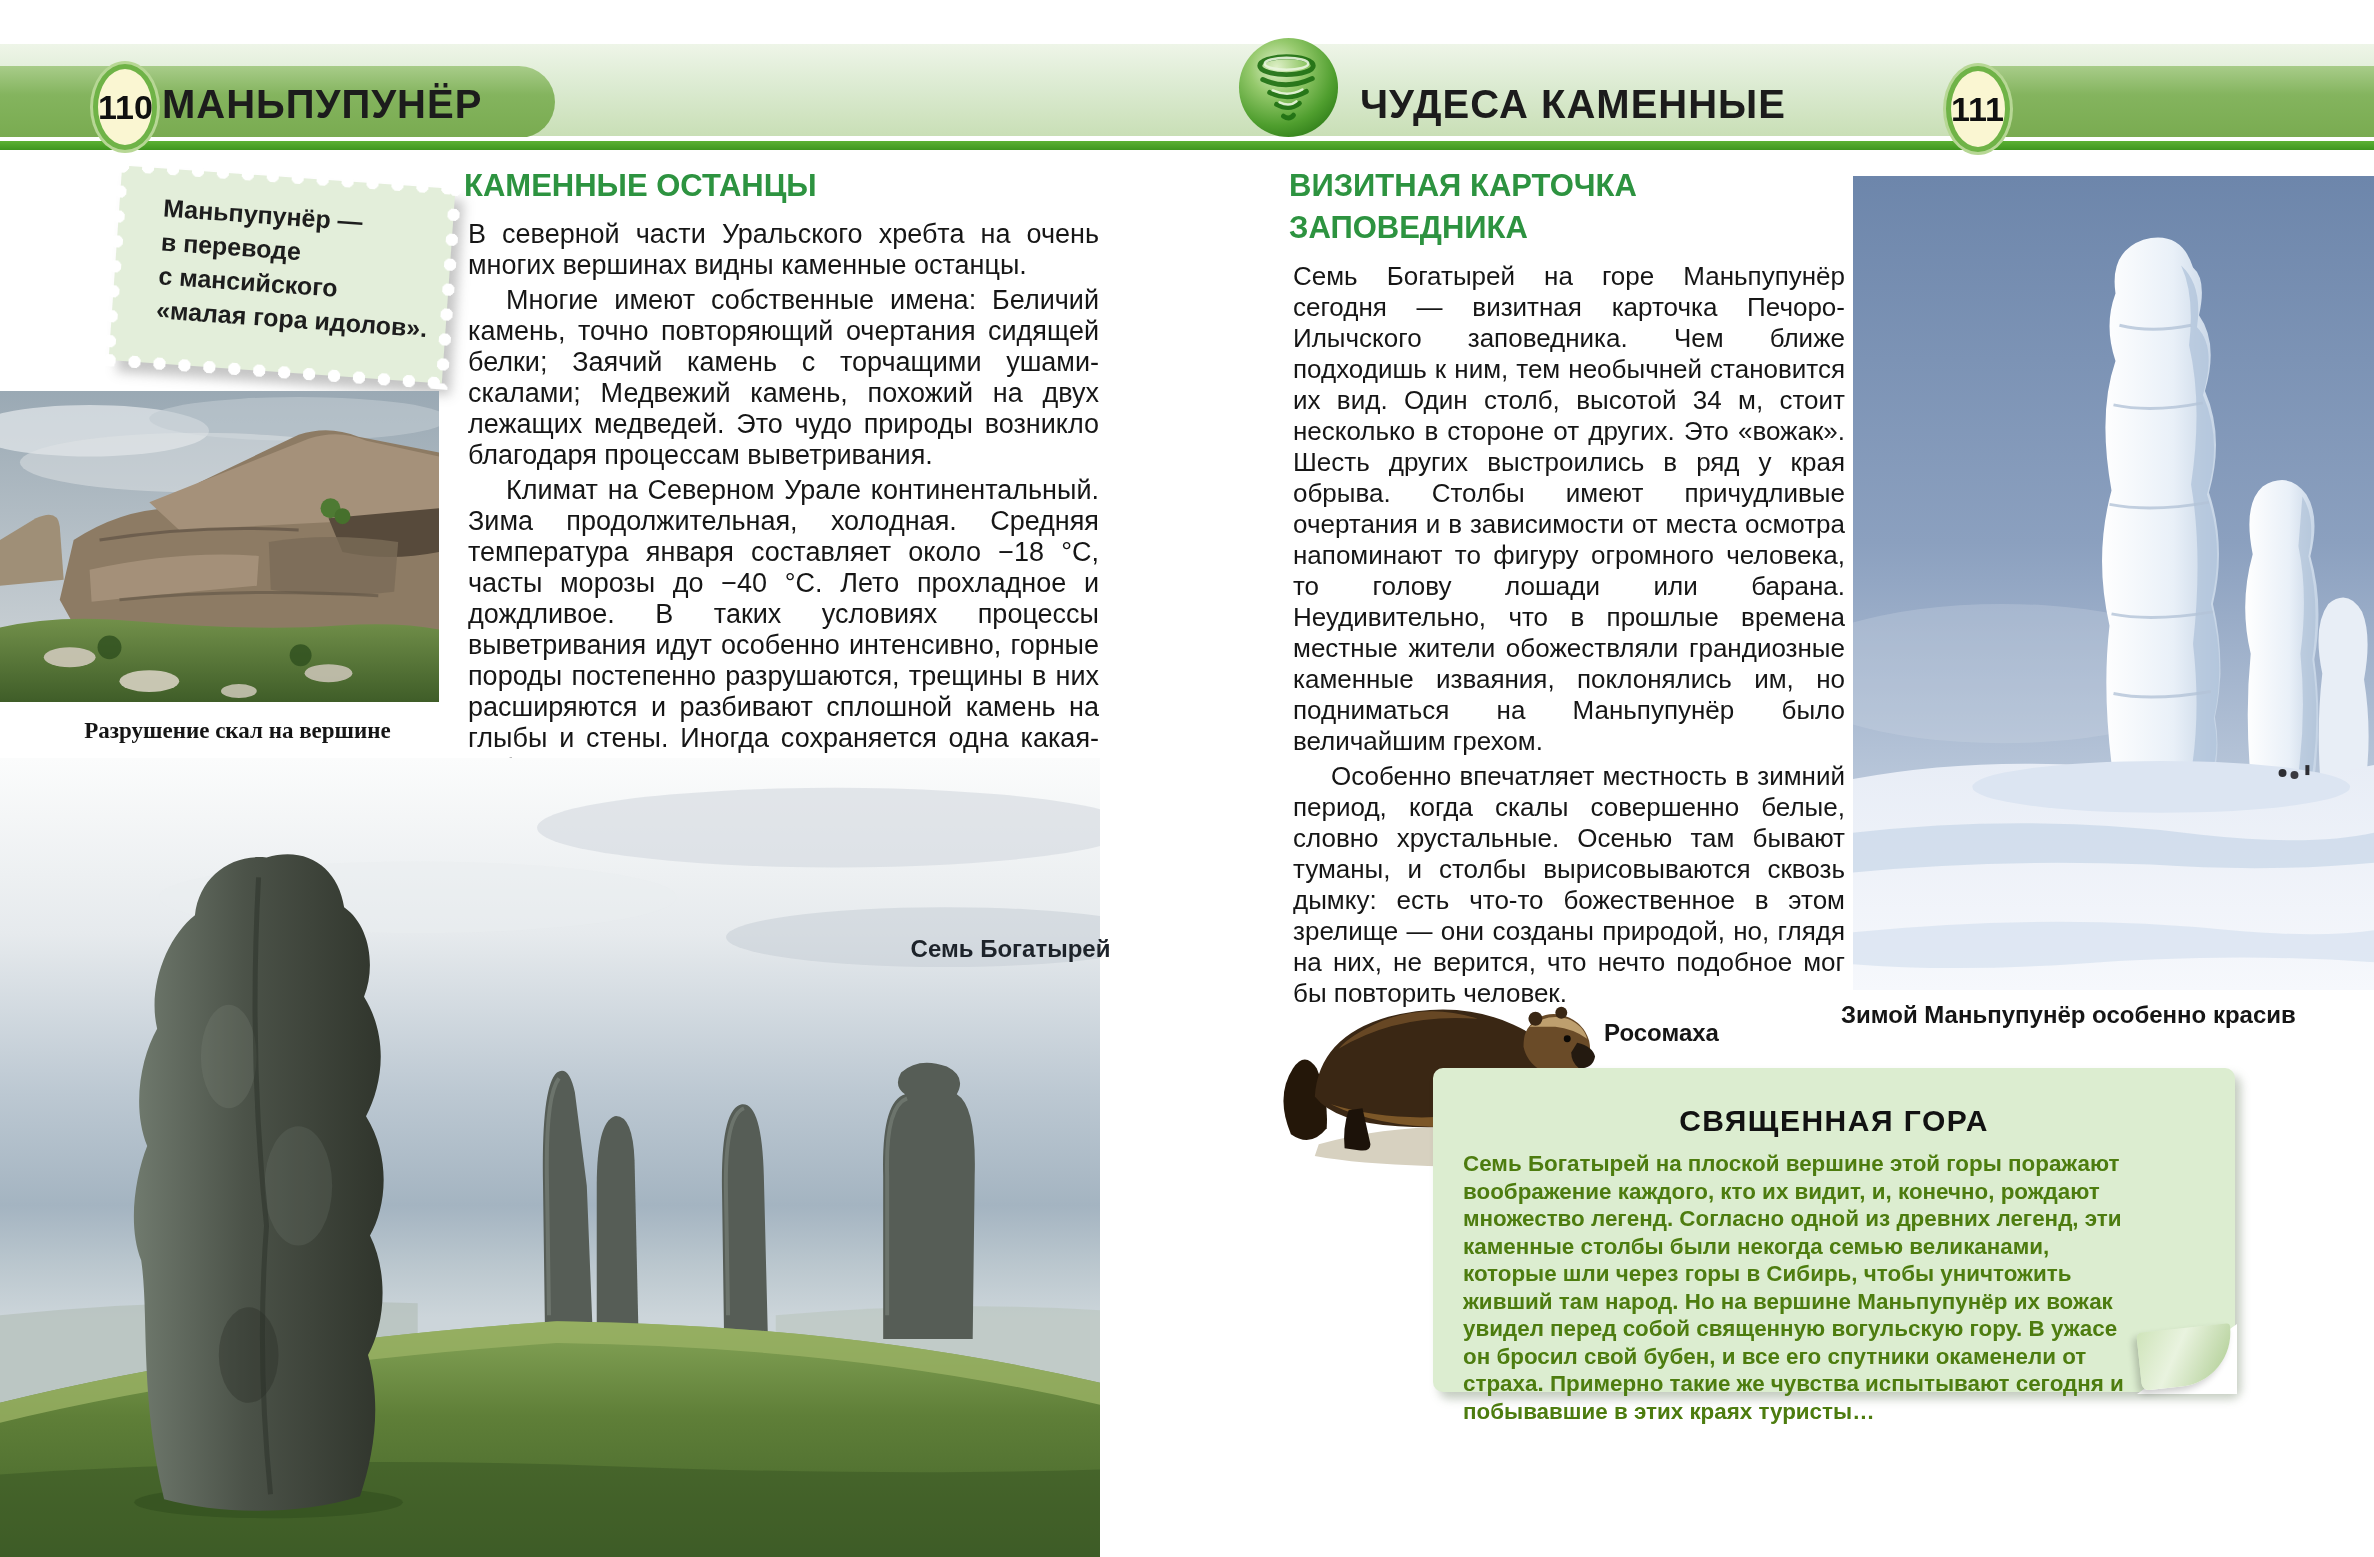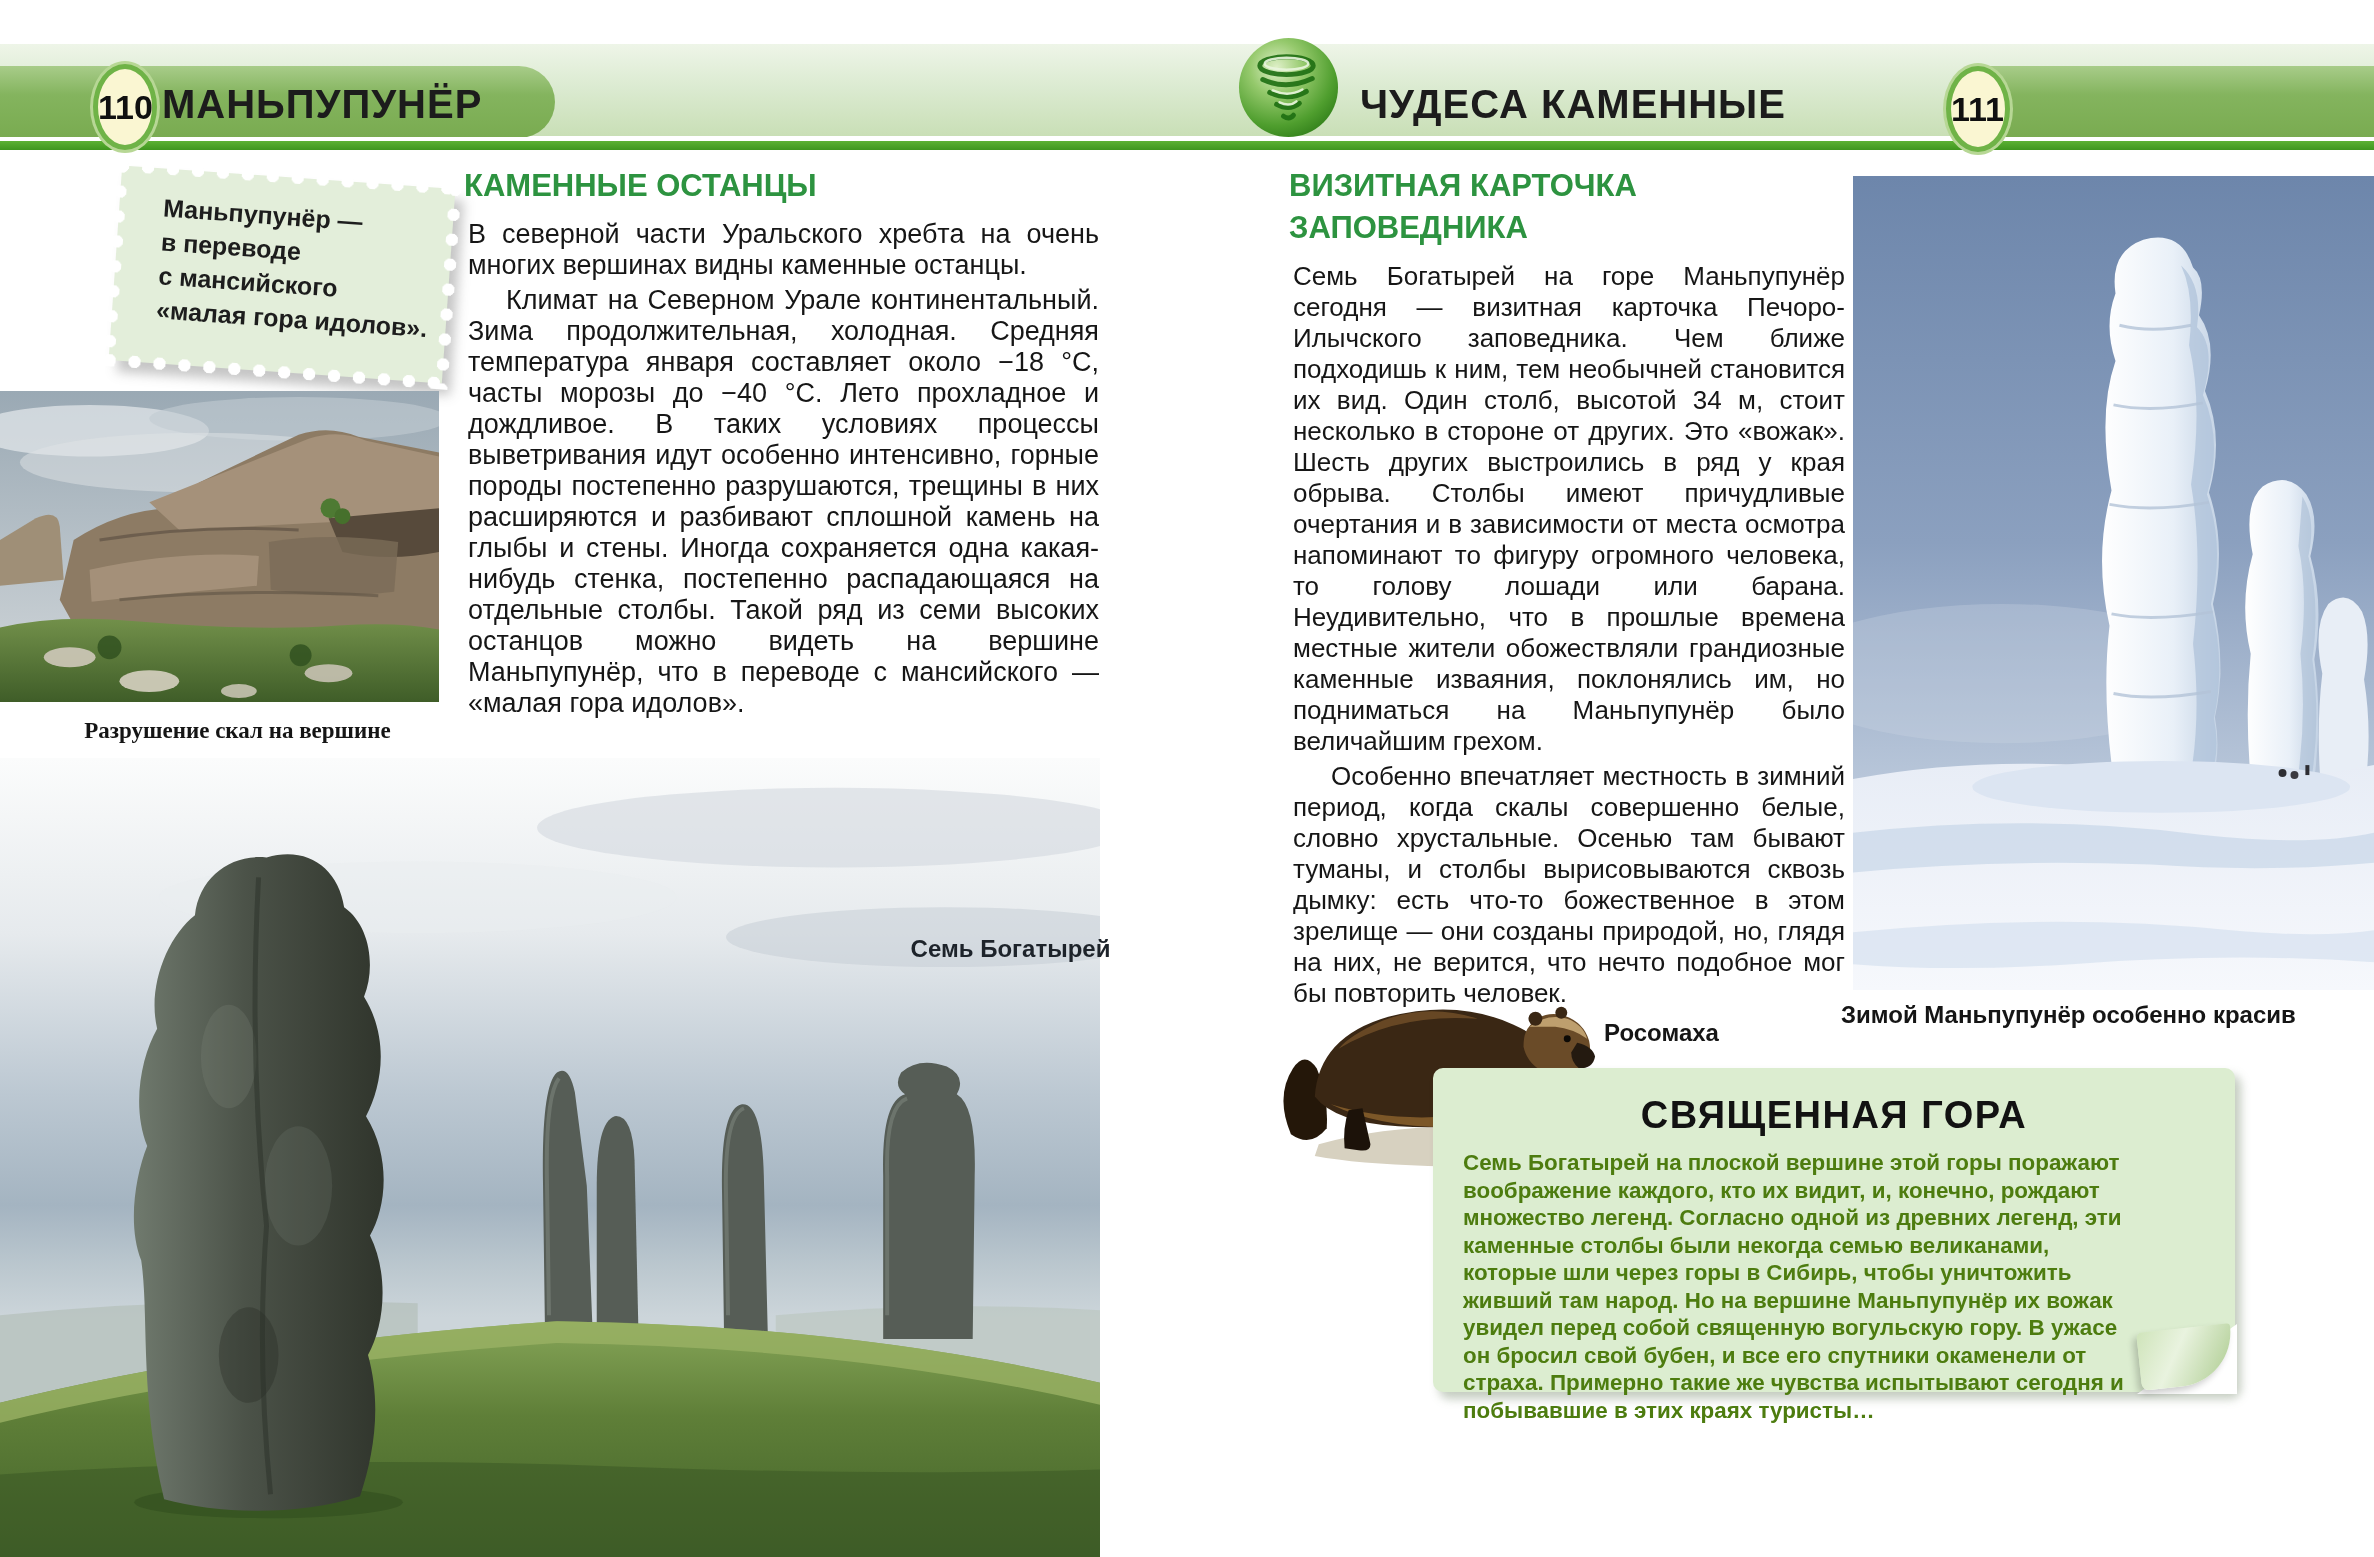--- a/index.html
+++ b/index.html
@@ -65,21 +65,21 @@
   .col-right{left:1289px;top:165px;width:560px;}
   h2.section{font-size:31px;line-height:42px;color:#2d9340;margin:0 0 12px 0;
     font-weight:800;letter-spacing:0;white-space:pre-line;}
   p.body{font-size:27px;line-height:31px;text-align:justify;margin:4px;hyphens:auto;}
   .col-right p.body{font-size:26px;line-height:31px;}
   p.indent{text-indent:38px;}
 
   
   .infobox{position:absolute;left:1433px;top:1068px;width:802px;height:324px;
     background:#dcedd0;border-radius:10px;box-shadow:6px 7px 10px rgba(110,130,100,.4);}
-  .infobox-title{padding-top:26px;text-align:center;font-size:38px;font-weight:bold;
+  .infobox-title{padding-top:36px;text-align:center;font-size:30px;font-weight:bold;
     letter-spacing:1.5px;color:#121212;}
   .infobox-text{margin:12px 92px 0 30px;font-size:22.4px;line-height:27.5px;
     font-weight:bold;color:#4d7c0f;}
   .curl-cover{position:absolute;right:-2px;bottom:-2px;width:0;height:0;
     border-bottom:70px solid #ffffff;border-left:100px solid transparent;}
   .curl-flap{position:absolute;right:2px;bottom:6px;width:94px;height:58px;
     background:linear-gradient(300deg,#a9c98b,#e9f3df 60%,#cfe4ba);
     border-radius:6px 4px 60px 8px;transform:rotate(-6deg);
     box-shadow:-4px 4px 7px rgba(0,0,0,.2);}
 </style>
@@ -174,20 +174,21 @@
       <ellipse cx="240" cy="302" rx="18" ry="7" fill="#cfc9ba" opacity=".85"></ellipse>
       <circle cx="110" cy="258" r="12" fill="#2e4f1e" opacity=".8"></circle>
       <circle cx="302" cy="266" r="11" fill="#2e4f1e" opacity=".8"></circle>
     </svg>
   </div>
   <div class="caption cap-small">Разрушение скал на вершине</div>
 
   <div class="col col-left">
     <h2 class="section">КАМЕННЫЕ ОСТАНЦЫ</h2>
     <p class="body">В северной части Уральского хребта на очень многих вершинах видны каменные останцы.</p>
+    <p class="body indent">Многие имеют собственные имена: Беличий камень, точно повторяющий очертания сидящей белки; Заячий камень с торчащими ушами-скалами; Медвежий камень, похожий на двух лежащих медведей. Это чудо природы возникло благодаря процессам выветривания.</p>
     <p class="body indent">Климат на Северном Урале континентальный. Зима продолжительная, холодная. Средняя температура января составляет около −18 °С, часты морозы до −40 °С. Лето прохладное и дождливое. В таких условиях процессы выветривания идут особенно интенсивно, горные породы постепенно разрушаются, трещины в них расширяются и разбивают сплошной камень на глыбы и стены. Иногда сохраняется одна какая-нибудь стенка, постепенно распадающаяся на отдельные столбы. Такой ряд из семи высоких останцов можно видеть на вершине Маньпупунёр, что в переводе с мансийского — «малая гора идолов».</p>
   </div>
 
   <div class="photo photo-large">
     <svg viewBox="0 0 1106 803" preserveAspectRatio="none">
       <defs>
         <linearGradient id="skB" x1="0" y1="0" x2="0" y2="1">
           <stop offset="0%" stop-color="#fbfcfc"></stop>
             <stop offset="22%" stop-color="#e6eaed"></stop>
           <stop offset="42%" stop-color="#bcc8d2"></stop>

